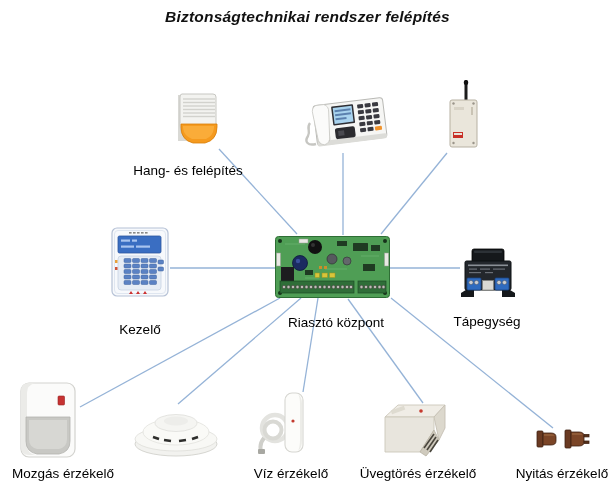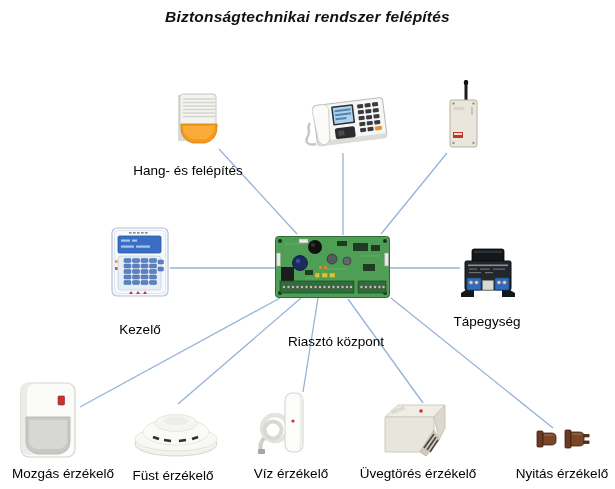--- a/index.html
+++ b/index.html
@@ -234,21 +234,21 @@
           <circle cx="76" cy="51" r="1.7"></circle>
         <circle cx="86.5" cy="51" r="1.7"></circle>
           <circle cx="91" cy="51" r="1.7"></circle>
           <circle cx="95.5" cy="51" r="1.7"></circle>
           <circle cx="100" cy="51" r="1.7"></circle>
           <circle cx="104.5" cy="51" r="1.7"></circle>
           <circle cx="108.5" cy="51" r="1.7"></circle>
       </g>
     </svg>
   </div>
-  <div class="node-label" style="left:336px;top:334px;">Riasztó központ</div>
+  <div class="node-label" style="left:336px;top:315px;">Riasztó központ</div>
 
   <div class="node-img" style="left:459px;top:247px;width:58px;height:52px;">
     <svg viewBox="0 0 58 52">
       <path d="M2,46 L10,41 h5 v9 H2 z" fill="#15181b"></path>
       <path d="M56,46 L48,41 h-5 v9 h13 z" fill="#15181b"></path>
       <rect x="13" y="2" width="32" height="15" rx="2" fill="#15181b" stroke="#000" stroke-width="0.8"></rect>
       <rect x="15" y="3.5" width="28" height="2.5" rx="1" fill="#2c3136"></rect>
       <rect x="6" y="14" width="46" height="29" rx="1.5" fill="#23272c" stroke="#0d1013" stroke-width="1"></rect>
       <rect x="9" y="17.5" width="40" height="1.6" fill="#8a8f96"></rect>
       <g fill="#6b7077">
@@ -288,21 +288,20 @@
       <g stroke="#2e2e2c" stroke-width="2.6">
         <line x1="22" y1="35" x2="28" y2="37"></line>
           <line x1="33" y1="38" x2="40" y2="39"></line>
         <line x1="48" y1="39" x2="55" y2="38"></line>
           <line x1="61" y1="37" x2="67" y2="35"></line>
       </g>
       <ellipse cx="45" cy="21" rx="21" ry="8.5" fill="#f5f5f2" stroke="#dededa" stroke-width="0.8"></ellipse>
       <ellipse cx="45" cy="19" rx="12" ry="4.5" fill="#ededea"></ellipse>
     </svg>
   </div>
-  <div class="node-label" style="left:173px;top:468px;">Füst érzékelő</div>
 
   <div class="node-img" style="left:257px;top:390px;width:55px;height:68px;">
     <svg viewBox="0 0 55 68">
       <circle cx="18" cy="38" r="13" fill="none" stroke="#e3e3df" stroke-width="4.5"></circle>
       <circle cx="16" cy="40" r="8.5" fill="none" stroke="#d9d9d4" stroke-width="4"></circle>
       <path d="M7,48 q-5,6 -3,13" fill="none" stroke="#cfcfca" stroke-width="4"></path>
       <rect x="1" y="59" width="7" height="5" rx="1" fill="#a8a8a2"></rect>
       <rect x="28" y="3" width="18" height="59" rx="7" fill="#fcfcfa" stroke="#d6d6d1" stroke-width="1.1"></rect>
       <path d="M41,4 q4,3 4,10 v36 q0,8 -4,11 q2,-4 2,-11 V14 q0,-7 -2,-10 z" fill="#ececE8"></path>
       <circle cx="36" cy="31" r="1.6" fill="#c33a2e"></circle>

